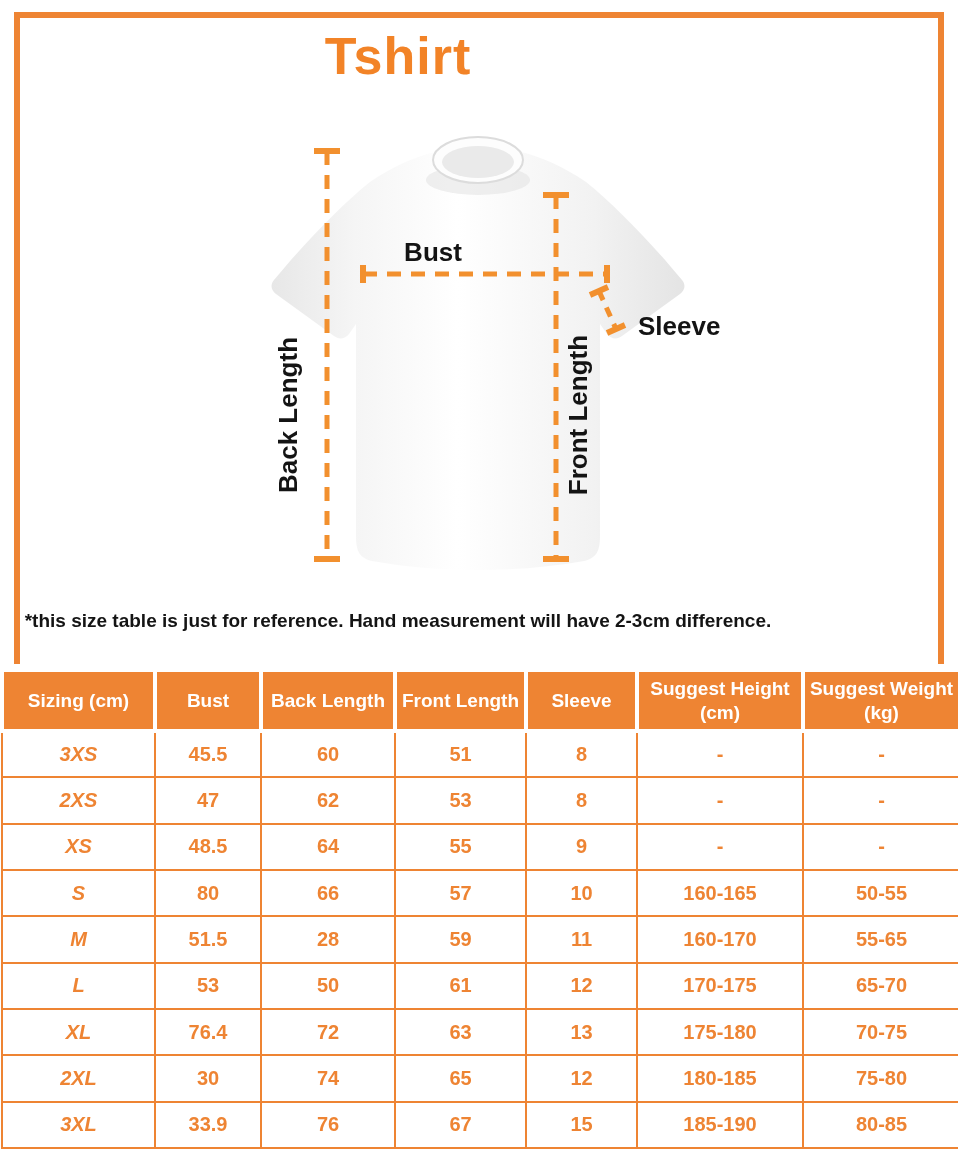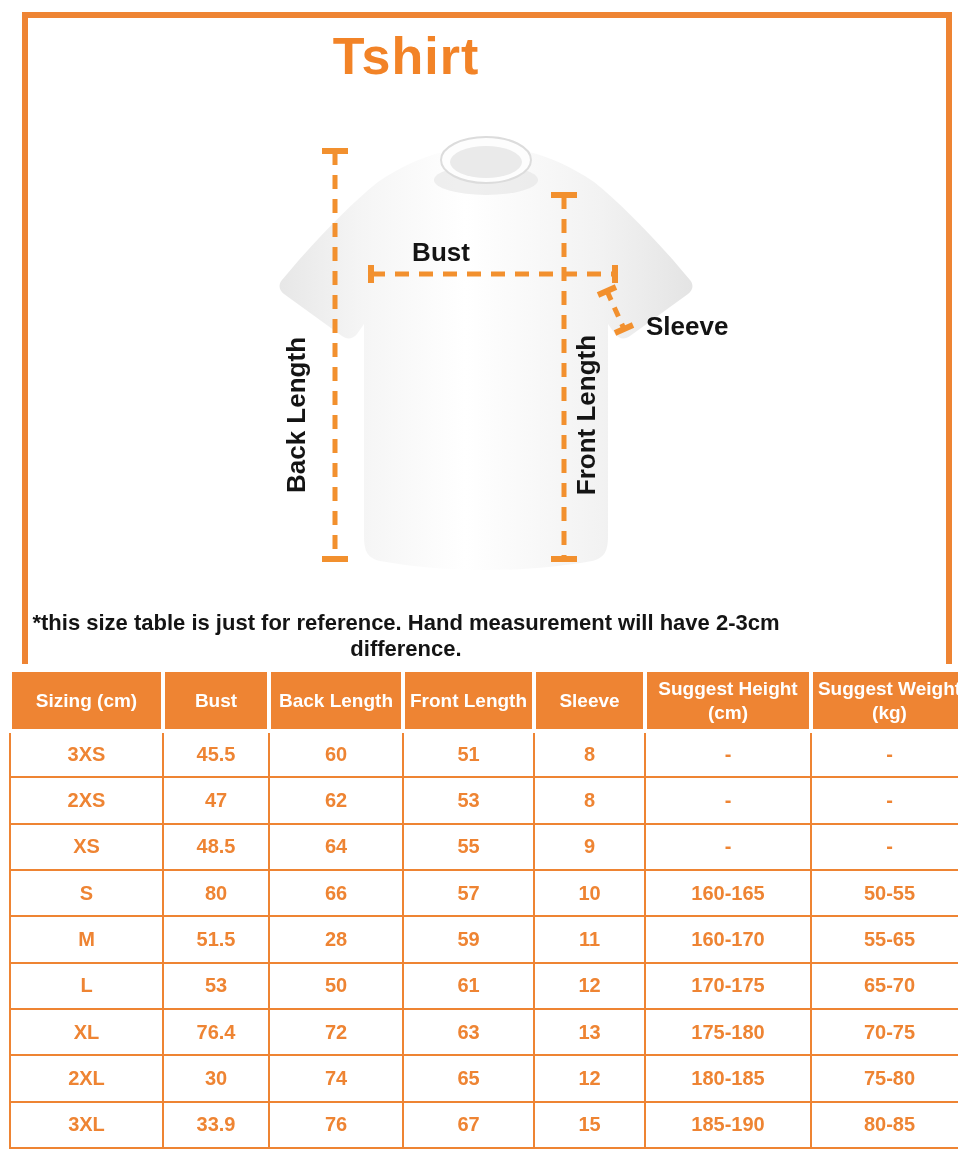--- a/index.html
+++ b/index.html
@@ -9,42 +9,42 @@
     --ink:#141414;
   }
   *{box-sizing:border-box;margin:0;padding:0;}
   html,body{width:958px;height:1149px;}
   body{
     background:#ffffff;
     font-family:"Liberation Sans",sans-serif;
     position:relative;
     overflow:hidden;
   }
-  .page{position:absolute;left:8px;top:0;width:796px;height:1149px;background:#fff;}
+  .page{position:absolute;left:0;top:0;width:796px;height:1149px;background:#fff;}
   .frame{
     position:absolute;left:14px;top:12px;width:930px;height:652px;
     border:6px solid var(--accent);border-bottom:none;
   }
   .title{
     position:absolute;left:0;top:26px;width:100%;
     text-align:center;
     font-size:52px;font-weight:800;letter-spacing:1px;
     color:var(--title-orange);
   }
   .diagram{position:absolute;left:250px;top:128px;width:470px;height:468px;}
   .diagram svg{display:block;width:100%;height:100%;}
   .dash-line{stroke:var(--dash);stroke-width:5;fill:none;}
   .dash-cap{stroke:var(--dash);stroke-width:6;fill:none;}
   .diag-label{
     font-family:"Liberation Sans",sans-serif;
     font-size:26px;font-weight:600;fill:var(--ink);
   }
   .note{
     position:absolute;left:0;top:610px;width:100%;
-    text-align:center;font-size:22px;font-weight:600;color:var(--ink);
+    text-align:center;font-size:19px;font-weight:600;color:var(--ink);
   }
   table.size-table{
     position:absolute;left:0;top:668px;width:958px;height:481px;
     border-collapse:collapse;table-layout:fixed;
     border:2px solid var(--accent);
     background:#fff;
   }
   .size-table thead tr{height:61px;}
   .size-table tbody tr{height:46px;}
   .size-table th{
@@ -53,21 +53,21 @@
     border:4px solid #ffffff;
     text-align:center;vertical-align:middle;
     padding:2px 2px;
   }
   .size-table td{
     border:2px solid var(--accent);
     color:var(--accent);
     font-size:20px;font-weight:600;
     text-align:center;vertical-align:middle;
   }
-  .size-table td.size-cell{font-weight:800;}
+  .size-table td.size-cell{font-weight:800;font-style:italic;}
 </style>
 </head>
 <body>
 
 <div class="page">
 
   <div class="frame"></div>
 
   <div class="title">Tshirt</div>
 

